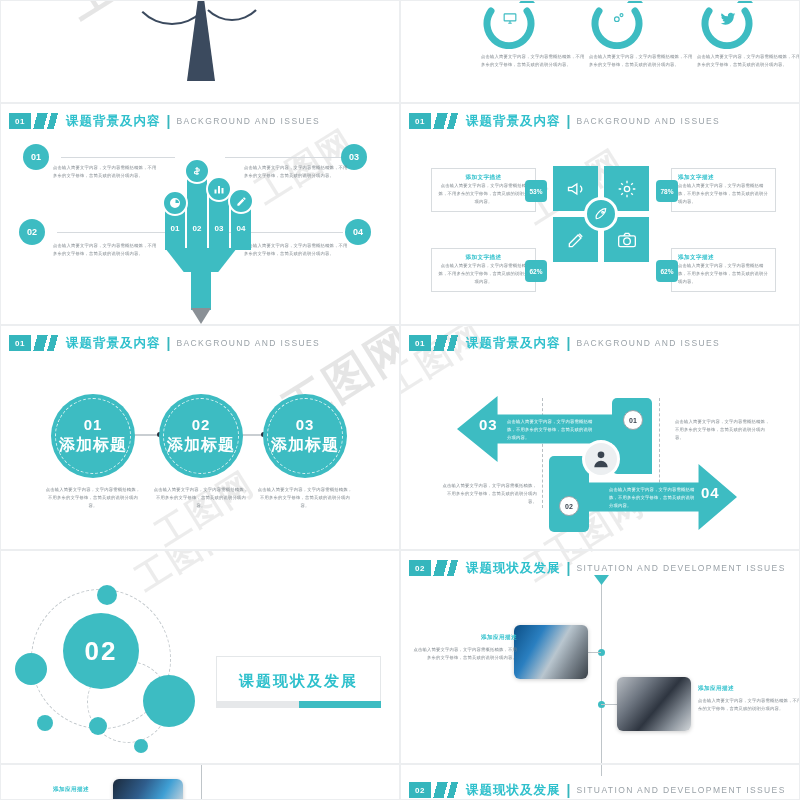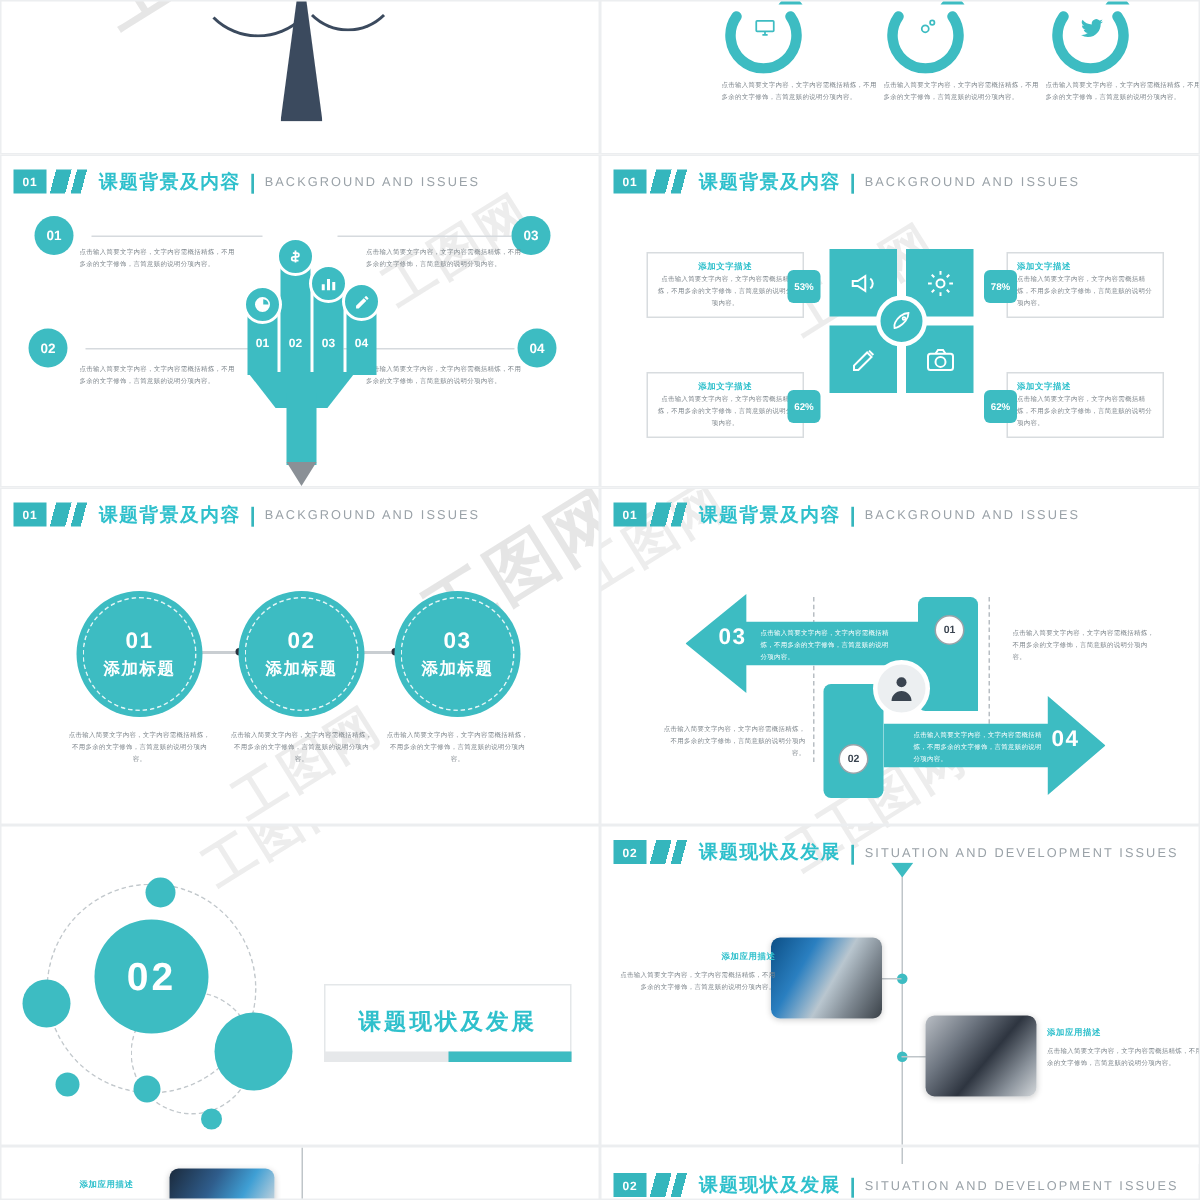--- a/index.html
+++ b/index.html
@@ -104,21 +104,21 @@
   .bigc{
     position:absolute; width:84px; height:84px; border-radius:50%;
     background:#3dbcc2; display:flex; flex-direction:column;
     align-items:center; justify-content:center; color:#fff;
   }
   .bigc::after{
     content:""; position:absolute; left:4px; top:4px; right:4px; bottom:4px;
     border:1px dashed rgba(255,255,255,.85); border-radius:50%;
   }
   .bigc .n{ font-size:15px; font-weight:bold; letter-spacing:1px; position:relative; z-index:2; }
-  .bigc .t{ font-size:11px; font-weight:bold; letter-spacing:1px; position:relative; z-index:2; margin-top:2px;}
+  .bigc .t{ font-size:16px; font-weight:bold; letter-spacing:1px; position:relative; z-index:2; margin-top:2px;}
   .connector{ position:absolute; height:2px; background:#c9ced2; }
   .dot{ position:absolute; width:5px; height:5px; border-radius:50%; background:#2b3440; }
   .c3-txt{ position:absolute; width:96px; text-align:center; }
 
   
   .arrow-l{
     position:absolute; background:#3dbcc2;
     clip-path:polygon(0 50%, 26% 0, 26% 28%, 100% 28%, 100% 72%, 26% 72%, 26% 100%);
   }
   .arrow-r{

